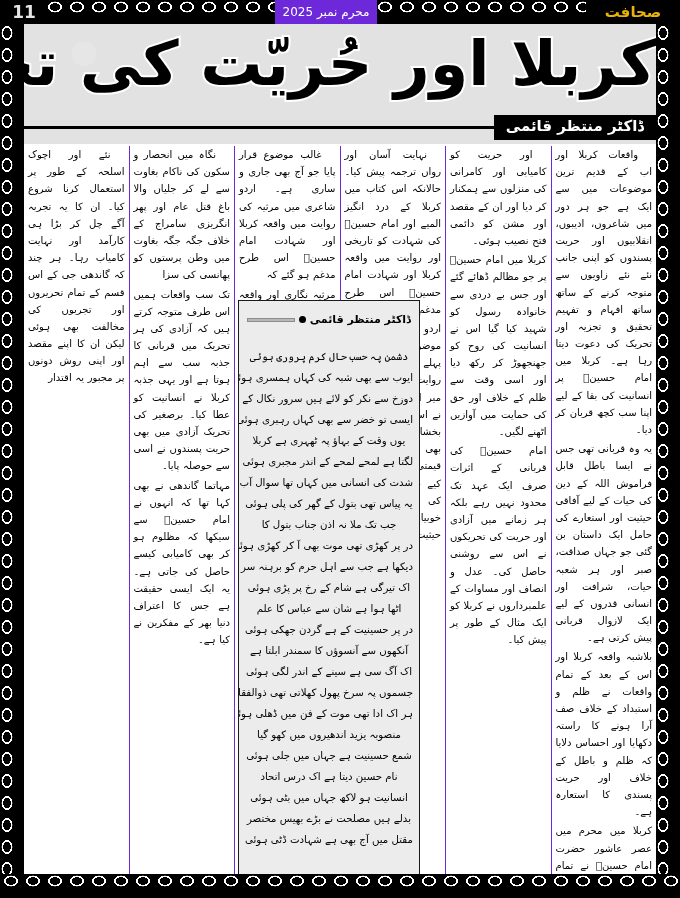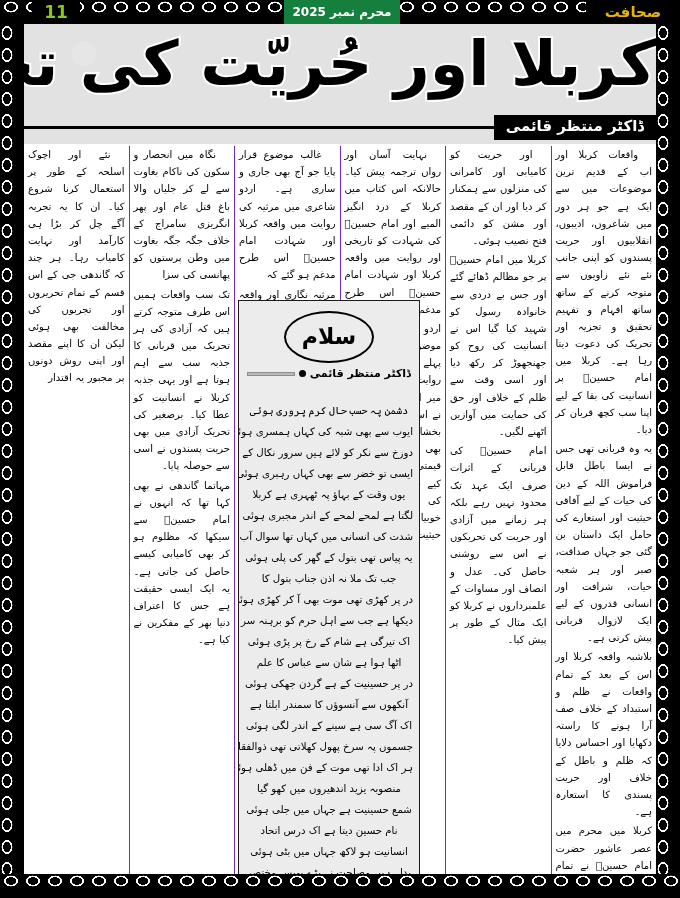--- a/index.html
+++ b/index.html
@@ -45,31 +45,30 @@
   }
   .masthead > *{pointer-events:auto;}
   .brand-tag{
     background:#000;color:#eab308;
     display:flex;align-items:center;justify-content:center;
     padding:0 10px;font-size:15px;font-weight:bold;
     letter-spacing:0px;line-height:1;
     min-width:74px;
   }
   .date-tag{
-    background:#15803d;color:#fff;
+    background:#6d28d9;color:#fff;
     display:flex;align-items:center;justify-content:center;
-    padding:0 8px;font-size:12px;font-weight:bold;line-height:1;margin-left:18px;
+    padding:0 8px;font-size:12px;font-weight:normal;line-height:1;margin-left:18px;
   }
   .pageno-tag{
-    background:#000;color:#84cc16;
+    background:#000;color:#e5e5e5;
     display:flex;align-items:center;justify-content:center;
     padding:0 7px;font-size:17px;font-weight:bold;line-height:1;
     font-family:"DejaVu Sans",sans-serif;
     min-width:34px;
-    margin-left:32px;
   }
   .mast-spacer{flex:1;}
 
   
   .frame{
     position:absolute;top:24px;right:24px;left:24px;bottom:24px;
     background:#fff;overflow:hidden;
   }
 
   
@@ -255,21 +254,20 @@
             </div>
           </div>
           <div class="col">
             <div class="flowtext">
               <p class="indent">نئے اور اچوک اسلحہ کے طور پر استعمال کرنا شروع کیا۔ ان کا یہ تجربہ آگے چل کر بڑا ہی کارآمد اور نہایت کامیاب رہا۔ ہر چند کہ گاندھی جی کے اس قسم کے تمام تحریروں اور تجربوں کی مخالفت بھی ہوئی لیکن ان کا اپنے مقصد اور اپنی روش دونوں پر مجبور یہ اقتدار</p>
             </div>
           </div>
         </div>
 
       <div class="poem-box">
-        <div class="salaam-oval">سلام</div>
         <div class="poem-author-row">
           <span class="poem-author">ڈاکٹر منتظر قائمی</span>
           <span class="bullet-dot"></span>
           <span class="author-rule"></span>
         </div>
         <div class="poem-lines" id="poem-lines">
             <div class="verse lead">دشمن پہ حسب حال کرم پروری ہوئی</div>
             <div class="verse">ایوب سے بھی شبہ کی کہاں ہمسری ہوئی</div>
             <div class="verse">دوزخ سے نکر کو لائے ہیں سرور نکال کے</div>
             <div class="verse">ایسی تو خضر سے بھی کہاں رہبری ہوئی</div>

